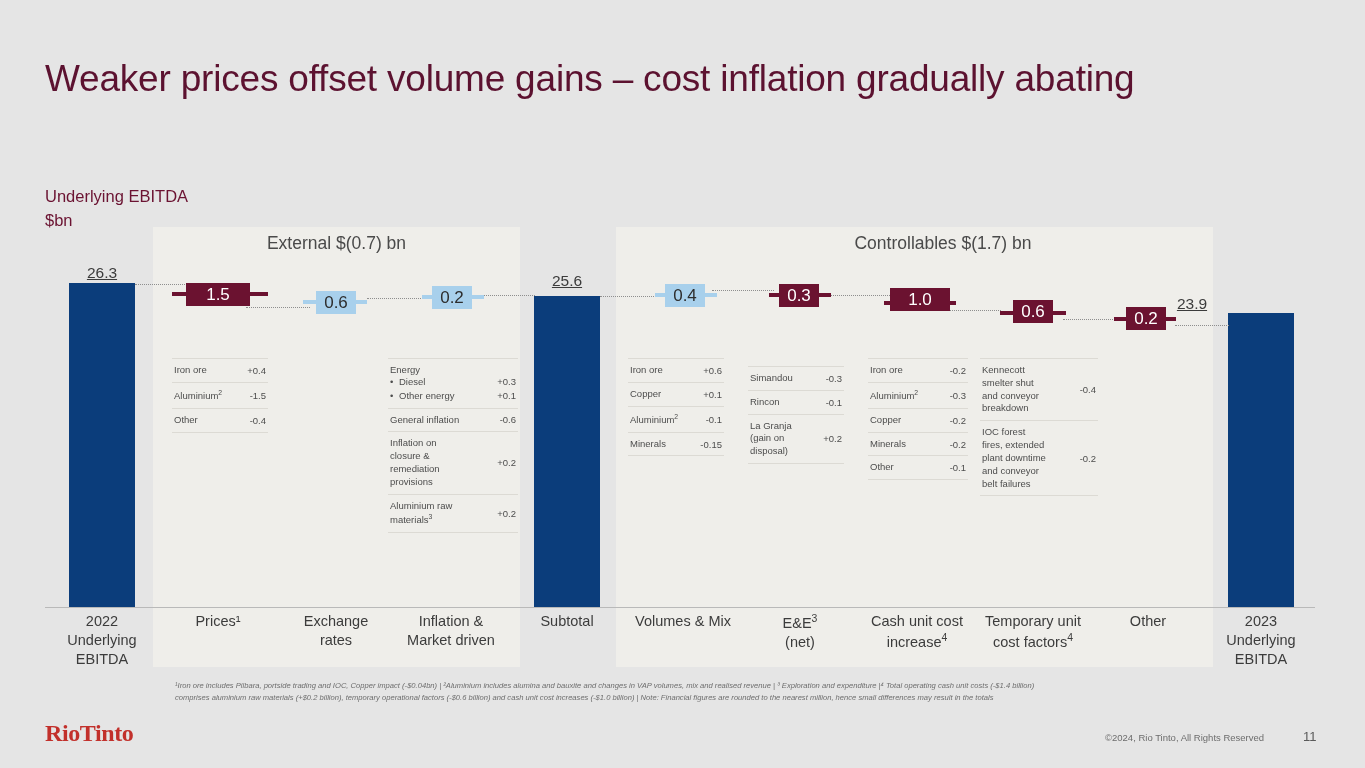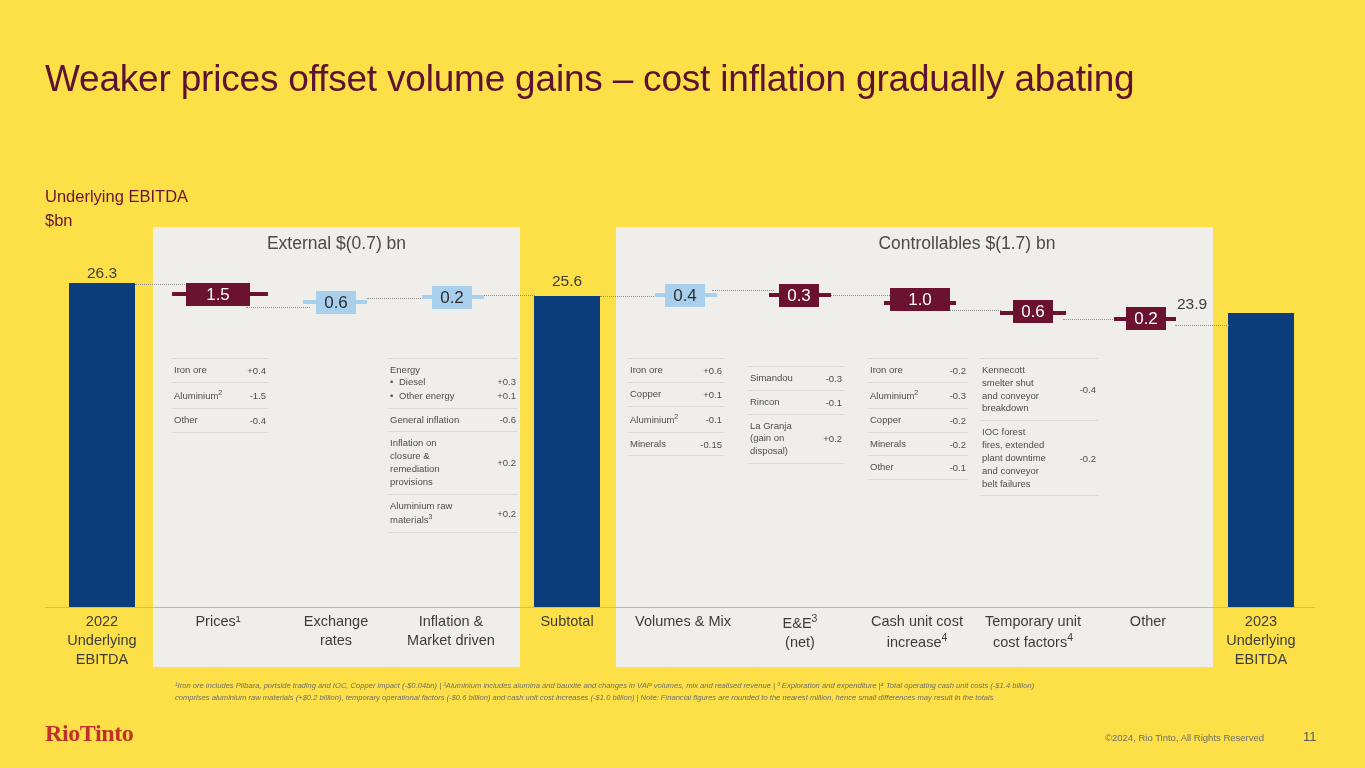--- a/index.html
+++ b/index.html
@@ -2,21 +2,21 @@
 <html><head>
 <meta charset="utf-8">
 <style>
   * { box-sizing: border-box; margin: 0; padding: 0; }
   html, body {
     width: 1365px; height: 768px;
     background: #ffffff;
     font-family: "Liberation Sans", sans-serif;
     overflow: hidden;
   }
-  .slide { position: relative; width: 1365px; height: 768px; background: #fde047; }
+  .slide { position: relative; width: 1365px; height: 768px; background: #e5e5e5; }
 
   
   .title {
     position: absolute; left: 45px; top: 58px;
     font-size: 37px; color: #5c1230; letter-spacing: -0.2px;
     white-space: nowrap;
   }
 
   
   .axis-title {
@@ -28,35 +28,35 @@
   .panel {
     position: absolute; background: #efeeea; top: 227px;
   }
   .panel-external { left: 153px; width: 367px; height: 440px; }
   .panel-ctrl     { left: 616px; width: 597px; height: 440px; }
   .panel-head {
     position: absolute; top: 233px; text-align: center;
     font-size: 17.5px; color: #4a4a4a;
   }
   .ph-ext  { left: 153px; width: 367px; }
-  .ph-ctrl { left: 616px; width: 702px; text-align: center; }
+  .ph-ctrl { left: 592px; width: 702px; text-align: center; }
 
   
   .plot { position: absolute; left: 0; top: 0; width: 1365px; height: 768px; }
   .baseline {
     position: absolute; left: 45px; top: 607px; width: 1270px; height: 1px;
     background: #b9b9b9;
   }
 
   
   .tbar { position: absolute; background: #0b3d7b; }
 
   
   .tlab {
-    position: absolute; font-size: 15.5px; color: #3c3c3c; text-align: center;
+    position: absolute; font-size: 15.5px; color: #3c3c3c; text-align: center; text-decoration: underline;
   }
 
   
   .conn {
     position: absolute; height: 0; border-top: 1px dotted #8e8e8e;
   }
 
   
   .dbar {
     position: absolute; height: 23px; display: flex;

